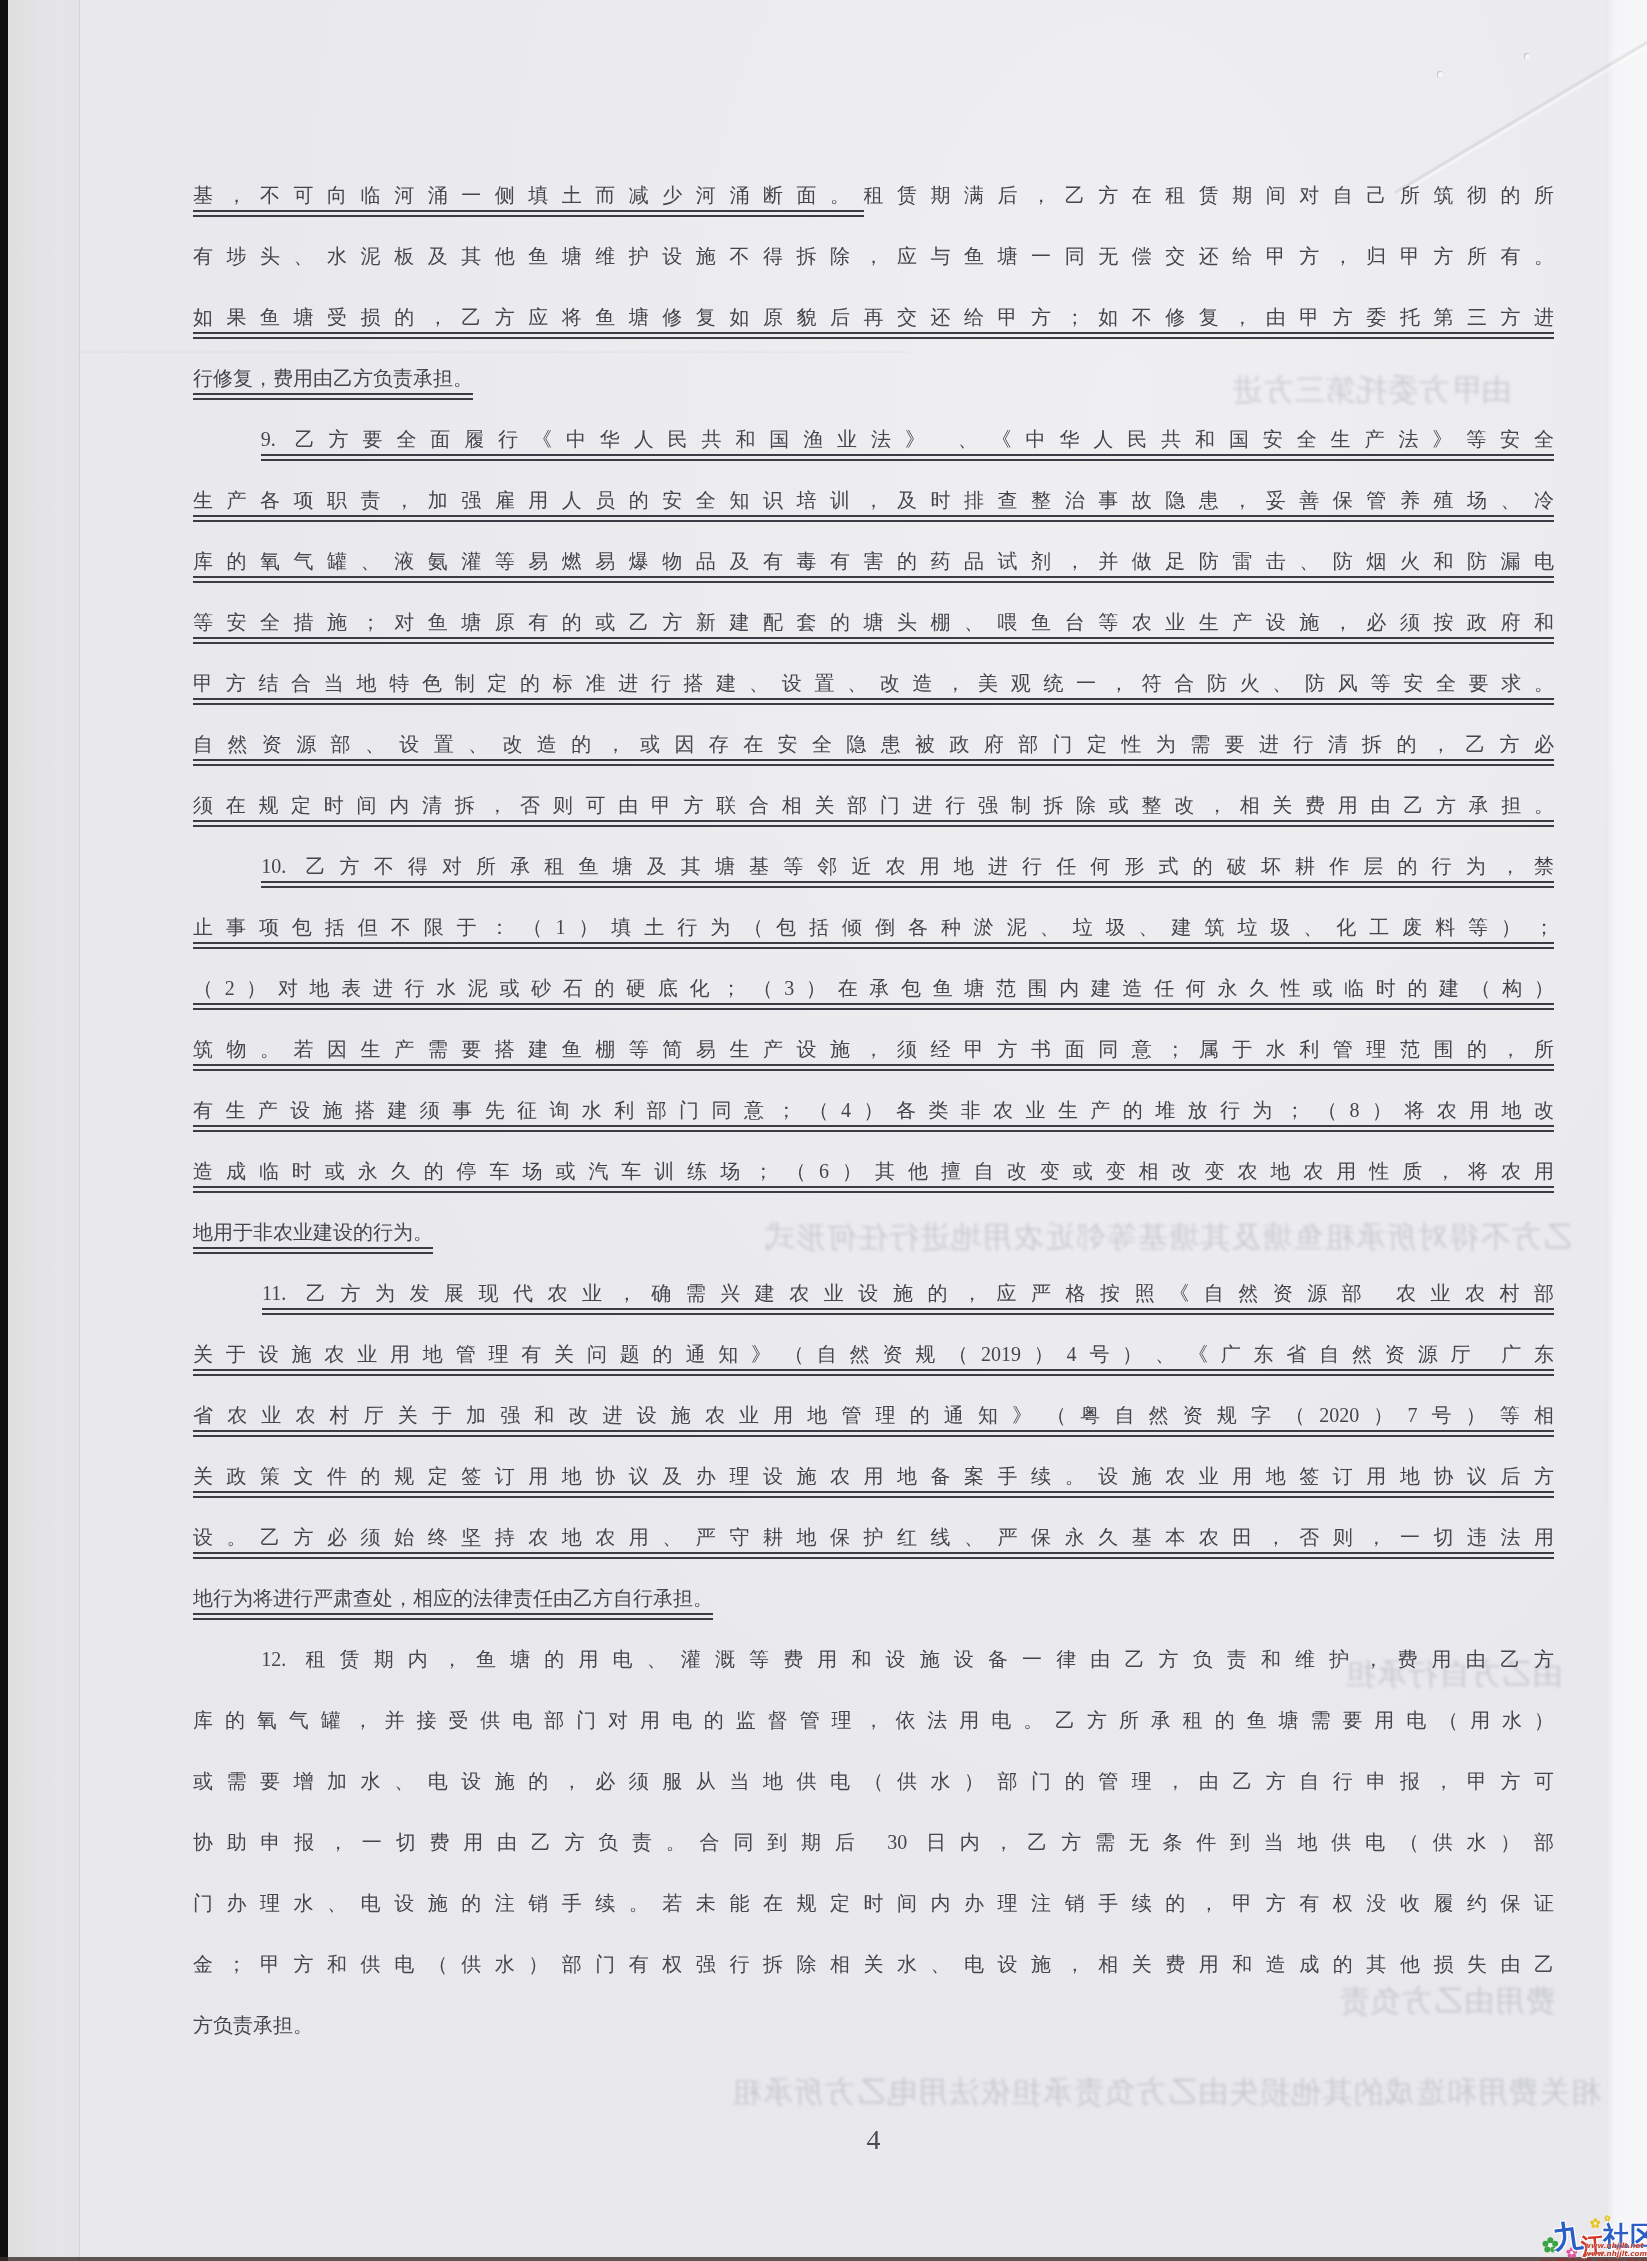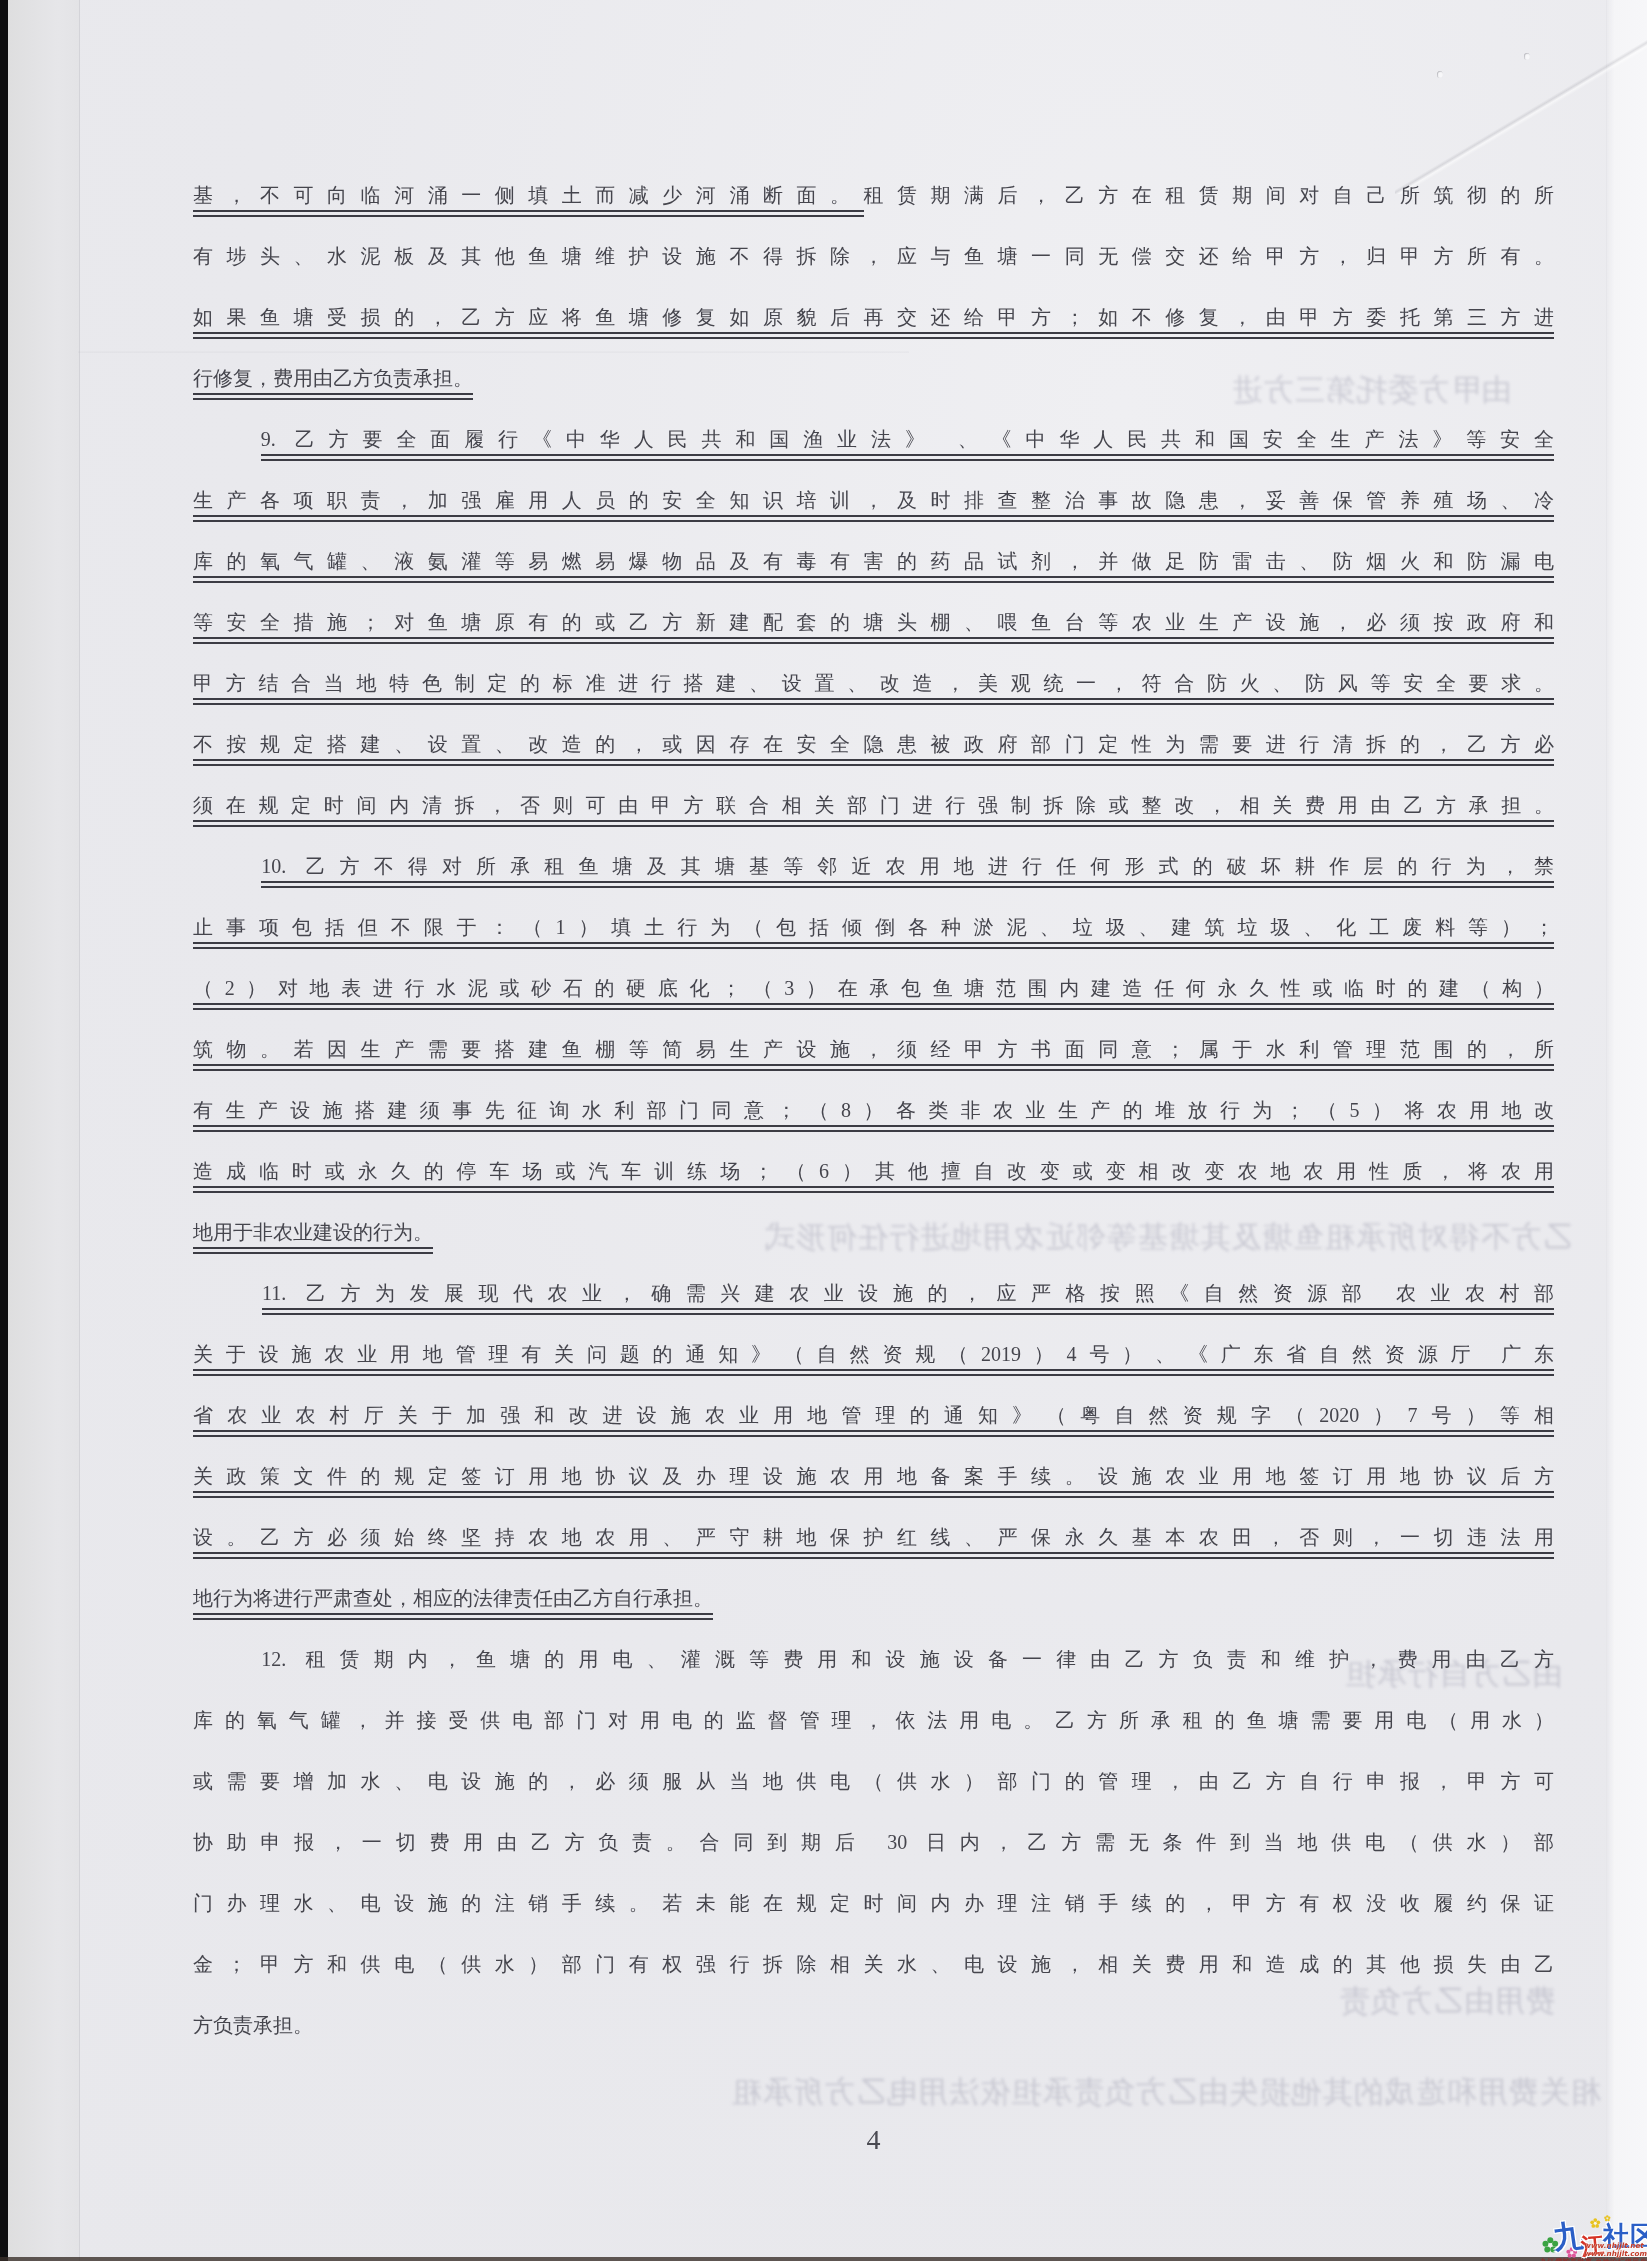--- a/index.html
+++ b/index.html
@@ -131,27 +131,27 @@
   <div class="textblock" id="doc-lines">
       <div class="line"><span class="u">基，不可向临河涌一侧填土而减少河涌断面。</span><span>租赁期满后，乙方在租赁期间对自己所筑彻的所</span></div>
       <div class="line"><span>有埗头、水泥板及其他鱼塘维护设施不得拆除，应与鱼塘一同无偿交还给甲方，归甲方所有。</span></div>
       <div class="line"><span class="u">如果鱼塘受损的，乙方应将鱼塘修复如原貌后再交还给甲方；如不修复，由甲方委托第三方进</span></div>
       <div class="line nf"><span class="u">行修复，费用由乙方负责承担。</span></div>
       <div class="line"><span>　　</span><span class="u">9. 乙方要全面履行《中华人民共和国渔业法》 、《中华人民共和国安全生产法》等安全</span></div>
       <div class="line"><span class="u">生产各项职责，加强雇用人员的安全知识培训，及时排查整治事故隐患，妥善保管养殖场、冷</span></div>
       <div class="line"><span class="u">库的氧气罐、液氨灌等易燃易爆物品及有毒有害的药品试剂，并做足防雷击、防烟火和防漏电</span></div>
       <div class="line"><span class="u">等安全措施；对鱼塘原有的或乙方新建配套的塘头棚、喂鱼台等农业生产设施，必须按政府和</span></div>
       <div class="line"><span class="u">甲方结合当地特色制定的标准进行搭建、设置、改造，美观统一，符合防火、防风等安全要求。</span></div>
-      <div class="line"><span class="u">不按规定搭建、设置、改造的，或因存在安全隐患被政府部门定性为需要进行清拆的，乙方必</span></div>
+      <div class="line"><span class="u">自然资源部、设置、改造的，或因存在安全隐患被政府部门定性为需要进行清拆的，乙方必</span></div>
       <div class="line"><span class="u">须在规定时间内清拆，否则可由甲方联合相关部门进行强制拆除或整改，相关费用由乙方承担。</span></div>
       <div class="line"><span>　　</span><span class="u">10. 乙方不得对所承租鱼塘及其塘基等邻近农用地进行任何形式的破坏耕作层的行为，禁</span></div>
       <div class="line"><span class="u">止事项包括但不限于：（1）填土行为（包括倾倒各种淤泥、垃圾、建筑垃圾、化工废料等）；</span></div>
       <div class="line"><span class="u">（2）对地表进行水泥或砂石的硬底化；（3）在承包鱼塘范围内建造任何永久性或临时的建（构）</span></div>
       <div class="line"><span class="u">筑物。若因生产需要搭建鱼棚等简易生产设施，须经甲方书面同意；属于水利管理范围的，所</span></div>
-      <div class="line"><span class="u">有生产设施搭建须事先征询水利部门同意；（8）各类非农业生产的堆放行为；（5）将农用地改</span></div>
+      <div class="line"><span class="u">有生产设施搭建须事先征询水利部门同意；（4）各类非农业生产的堆放行为；（8）将农用地改</span></div>
       <div class="line"><span class="u">造成临时或永久的停车场或汽车训练场；（6）其他擅自改变或变相改变农地农用性质，将农用</span></div>
       <div class="line nf"><span class="u">地用于非农业建设的行为。</span></div>
       <div class="line"><span>　　</span><span class="u">11. 乙方为发展现代农业，确需兴建农业设施的，应严格按照《自然资源部 农业农村部</span></div>
       <div class="line"><span class="u">关于设施农业用地管理有关问题的通知》（自然资规（2019）4号）、《广东省自然资源厅 广东</span></div>
       <div class="line"><span class="u">省农业农村厅关于加强和改进设施农业用地管理的通知》（粤自然资规字（2020）7号）等相</span></div>
       <div class="line"><span class="u">关政策文件的规定签订用地协议及办理设施农用地备案手续。设施农业用地签订用地协议后方</span></div>
       <div class="line"><span class="u">设。乙方必须始终坚持农地农用、严守耕地保护红线、严保永久基本农田，否则，一切违法用</span></div>
       <div class="line nf"><span class="u">地行为将进行严肃查处，相应的法律责任由乙方自行承担。</span></div>
       <div class="line"><span>　　</span><span>12. 租赁期内，鱼塘的用电、灌溉等费用和设施设备一律由乙方负责和维护，费用由乙方</span></div>
       <div class="line"><span>库的氧气罐，并接受供电部门对用电的监督管理，依法用电。乙方所承租的鱼塘需要用电（用水）</span></div>

